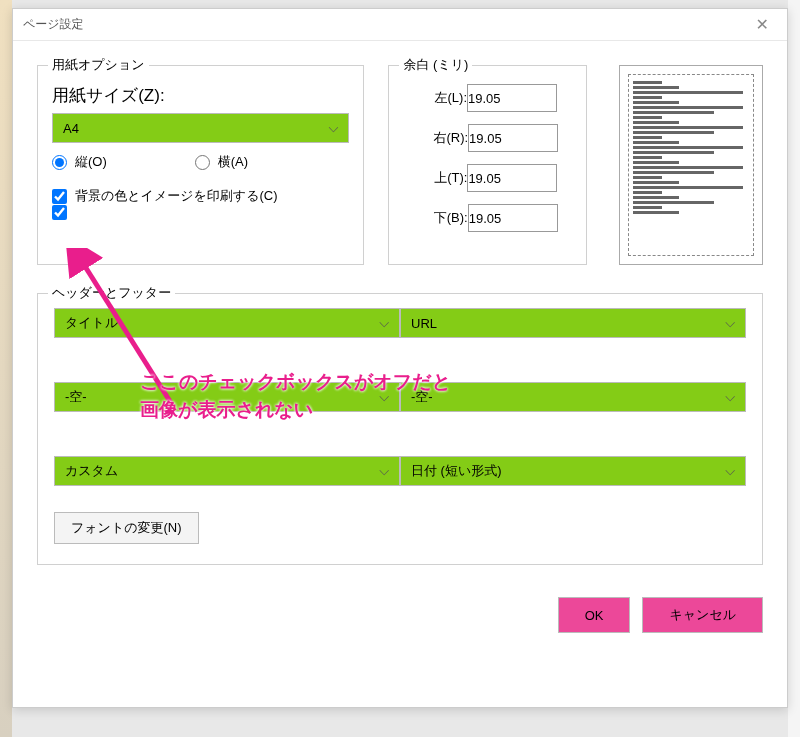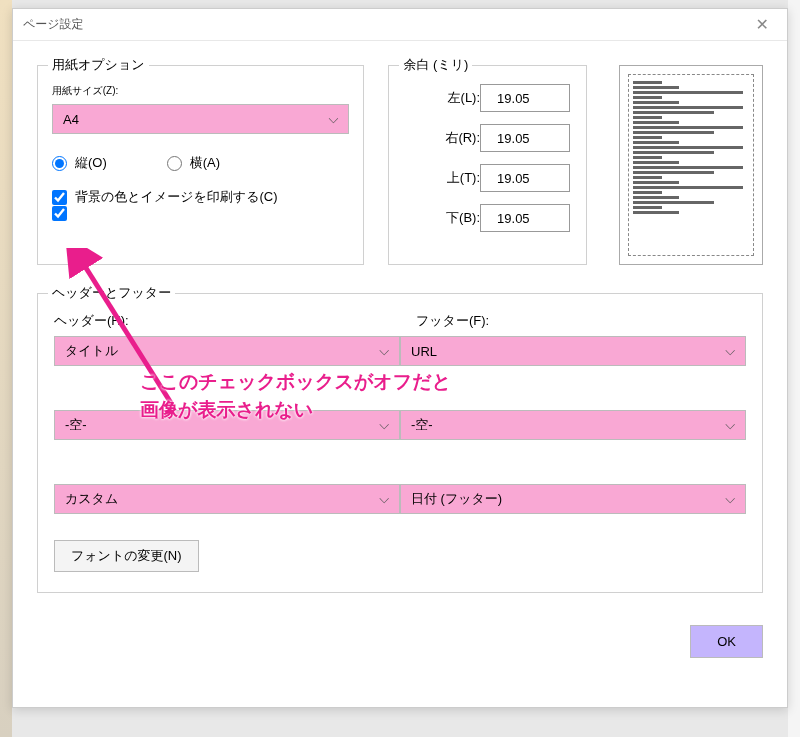--- a/index.html
+++ b/index.html
@@ -36,43 +36,43 @@
     .row1 { display: flex; gap: 24px; }
     .paper-options { width: 330px; border: 1px solid #d0d0d0; padding: 12px 14px 18px 14px; position: relative; }
     .group-label {
       position: absolute;
       top: -10px;
       left: 10px;
       background: #fff;
       padding: 0 4px;
       font-size: 13px;
     }
-    .field-label { font-size: 10px; margin-bottom: 6px; margin-top: 6px; display: block; }
+    .field-label { font-size: 17px; margin-bottom: 6px; margin-top: 6px; display: block; }
     .select {
       width: 100%;
       height: 30px;
       border: 1px solid #bbb;
-      background: #f9a8d4;
+      background: #84cc16;
       display: flex;
       align-items: center;
       justify-content: space-between;
       padding: 0 10px;
       font-size: 13px;
       cursor: pointer;
     }
     .select .chev { color: #555; }
-    .orientation { display: flex; gap: 60px; margin-top: 20px; margin-bottom: 16px; }
+    .orientation { display: flex; gap: 88px; margin-top: 10px; margin-bottom: 16px; }
     .radio-item, .check-item { display: flex; align-items: center; gap: 8px; font-size: 13px; cursor: pointer; }
     .radio-item input, .check-item input { width: 15px; height: 15px; }
     .check-item { margin-top: 0; align-items: center; }
     .margins { width: 200px; border: 1px solid #d0d0d0; padding: 12px 16px 18px 16px; position: relative; }
-    .margin-row { display: flex; align-items: center; justify-content: flex-end; margin-top: 12px; margin-left: 16px; }
+    .margin-row { display: flex; align-items: center; justify-content: center; margin-top: 12px; margin-left: 16px; }
     .margin-row:first-of-type { margin-top: 6px; }
     .margin-label { font-size: 13px; }
-    .margin-input { width: 90px; height: 28px; border: 1px solid #999; padding: 0 16px; font-size: 13px; }
+    .margin-input { width: 90px; height: 28px; border: 1px solid #999; padding: 0 0; font-size: 13px; }
     .preview-box {
       width: 145px;
       height: 200px;
       border: 1px solid #aaa;
       background: #fff;
       padding: 8px;
       margin-left: 8px;
     }
     .preview-inner {
       width: 100%;
@@ -109,21 +109,21 @@
       font-family: inherit;
     }
     .footer-buttons {
       display: flex;
       justify-content: flex-end;
       gap: 12px;
       padding: 16px 24px;
     }
     .btn {
       border: 1px solid #bbb;
-      background: #c4b5fd;
+      background: #ec4899;
       padding: 8px 26px;
       font-size: 13px;
       cursor: pointer;
       font-family: inherit;
     }
     .annotation {
       position: absolute;
       left: 140px;
       top: 368px;
       color: #e91e8c;
@@ -225,28 +225,20 @@
             <div class="preview-line short"></div>
             <div class="preview-line med"></div>
           <div class="preview-line tiny"></div>
             <div class="preview-line short"></div>
         </div>
       </div>
     </div>
 
     <div class="headerfooter">
       <span class="group-label">ヘッダーとフッター</span>
-      <div class="hf-cols">
-        <div class="hf-col">
-          <span class="hf-col-label">ヘッダー(H):</span>
-        </div>
-        <div class="hf-col">
-          <span class="hf-col-label">フッター(F):</span>
-        </div>
-      </div>
       <div class="hf-grid">
         <div class="select">
           <span>タイトル</span>
           <span class="chev">⌵</span>
         </div>
         <div class="select">
           <span>URL</span>
           <span class="chev">⌵</span>
         </div>
       </div>
@@ -259,30 +251,31 @@
           <span>-空-</span>
           <span class="chev">⌵</span>
         </div>
       </div>
       <div class="hf-grid hf-select-row2">
         <div class="select">
           <span>カスタム</span>
           <span class="chev">⌵</span>
         </div>
         <div class="select">
-          <span>日付 (フッター)</span>
+          <span>日付 (短い形式)</span>
           <span class="chev">⌵</span>
         </div>
       </div>
       <button class="font-btn">フォントの変更(N)</button>
     </div>
   </div>
 
   <div class="footer-buttons">
     <button class="btn">OK</button>
+    <button class="btn">キャンセル</button>
   </div>
 </div>
 
 <svg class="arrow-svg" width="120" height="170">
   <defs>
     <marker id="arrowhead" markerWidth="8" markerHeight="8" refX="2" refY="4" orient="auto">
       <polygon points="0 0, 8 4, 0 8" fill="#e91e8c"></polygon>
     </marker>
   </defs>
   <line x1="105" y1="155" x2="15" y2="12" stroke="#e91e8c" stroke-width="5" marker-end="url(#arrowhead)"></line>

